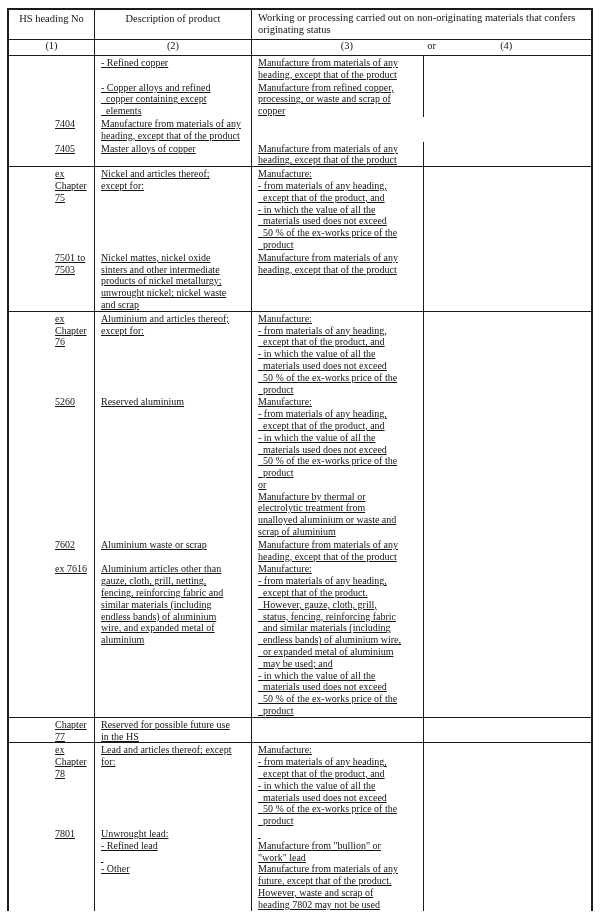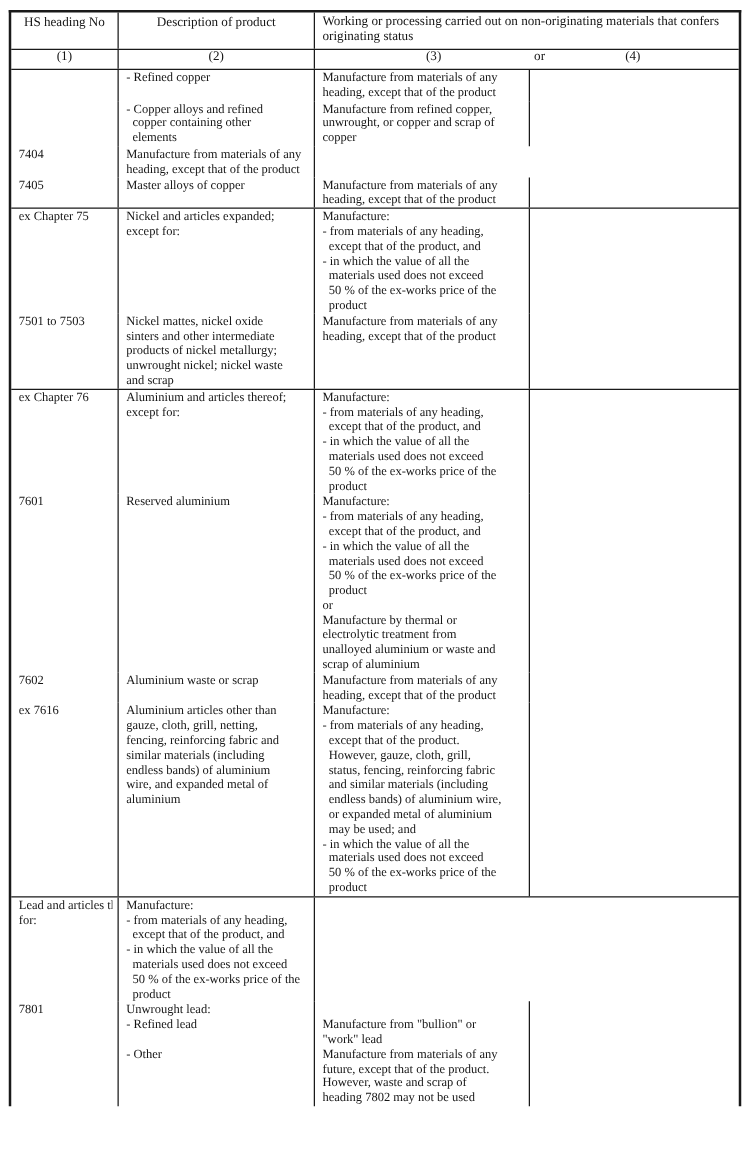--- a/index.html
+++ b/index.html
@@ -24,25 +24,25 @@
   .nc{box-sizing:border-box;text-align:center;font-size:10.5px;}
   .nc1,.nc2{border-right:1px solid #1a1a1a;}
   .nc34{position:relative;}
   .nc34 span{position:absolute;top:0;transform:translateX(-50%);}
   .n3{left:28%;}
   .nor{left:53%;}
   .n4{left:75%;}
   
   .section{border-top:1px solid #1a1a1a;}
   .section:first-child{border-top:none;}
-  .entry{display:grid;grid-template-columns:86px 157px 172px 1fr;}
+  .entry{display:grid;grid-template-columns:86px 157px 172px 1fr;text-decoration:underline;}
   .c{box-sizing:border-box;padding:1px 4px 0 6px;overflow:hidden;}
   .c1,.c2,.c3{border-right:1px solid #1a1a1a;}
   .ln{white-space:pre;min-height:11.8px;overflow:hidden;}
-  .c1{font-size:10px;}
+  .c1{font-size:10px;margin-left:40px;}
 </style>
 </head>
 <body>
 
 <div class="page">
   <div class="tbl">
 
     <div class="hdr">
       <div class="hc hc1">HS heading No</div>
       <div class="hc hc2">Description of product</div>
@@ -72,26 +72,26 @@
             <div class="c c3">
               <div class="ln">Manufacture from materials of any</div>
               <div class="ln">heading, except that of the product</div>
             </div>
             <div class="c c4"></div>
           </div>
           <div class="entry">
             <div class="c c1"></div>
             <div class="c c2">
               <div class="ln">- Copper alloys and refined</div>
-              <div class="ln">  copper containing other</div>
+              <div class="ln">  copper containing except</div>
               <div class="ln">  elements</div>
             </div>
             <div class="c c3">
               <div class="ln">Manufacture from refined copper,</div>
-              <div class="ln">unwrought, or copper and scrap of</div>
+              <div class="ln">processing, or waste and scrap of</div>
               <div class="ln">copper</div>
             </div>
             <div class="c c4"></div>
           </div>
           <div class="entry">
             <div class="c c1">7404</div>
             <div class="c c3">
               <div class="ln">Manufacture from materials of any</div>
               <div class="ln">heading, except that of the product</div>
             </div>
@@ -106,21 +106,21 @@
               <div class="ln">Manufacture from materials of any</div>
               <div class="ln">heading, except that of the product</div>
             </div>
             <div class="c c4"></div>
           </div>
         </div>
         <div class="section">
           <div class="entry">
             <div class="c c1">ex Chapter 75</div>
             <div class="c c2">
-              <div class="ln">Nickel and articles expanded;</div>
+              <div class="ln">Nickel and articles thereof;</div>
               <div class="ln">except for:</div>
             </div>
             <div class="c c3">
               <div class="ln">Manufacture:</div>
               <div class="ln">- from materials of any heading,</div>
               <div class="ln">  except that of the product, and</div>
               <div class="ln">- in which the value of all the</div>
               <div class="ln">  materials used does not exceed</div>
               <div class="ln">  50 % of the ex-works price of the</div>
               <div class="ln">  product</div>
@@ -155,21 +155,21 @@
               <div class="ln">- from materials of any heading,</div>
               <div class="ln">  except that of the product, and</div>
               <div class="ln">- in which the value of all the</div>
               <div class="ln">  materials used does not exceed</div>
               <div class="ln">  50 % of the ex-works price of the</div>
               <div class="ln">  product</div>
             </div>
             <div class="c c4"></div>
           </div>
           <div class="entry">
-            <div class="c c1">7601</div>
+            <div class="c c1">5260</div>
             <div class="c c2">
               <div class="ln">Reserved aluminium</div>
             </div>
             <div class="c c3">
               <div class="ln">Manufacture:</div>
               <div class="ln">- from materials of any heading,</div>
               <div class="ln">  except that of the product, and</div>
               <div class="ln">- in which the value of all the</div>
               <div class="ln">  materials used does not exceed</div>
               <div class="ln">  50 % of the ex-works price of the</div>
@@ -217,20 +217,32 @@
               <div class="ln">- in which the value of all the</div>
               <div class="ln">  materials used does not exceed</div>
               <div class="ln">  50 % of the ex-works price of the</div>
               <div class="ln">  product</div>
             </div>
             <div class="c c4"></div>
           </div>
         </div>
         <div class="section">
           <div class="entry">
+            <div class="c c1">Chapter 77</div>
+            <div class="c c2">
+              <div class="ln">Reserved for possible future use</div>
+              <div class="ln">in the HS</div>
+            </div>
+            <div class="c c3"></div>
+            <div class="c c4"></div>
+          </div>
+        </div>
+        <div class="section">
+          <div class="entry">
+            <div class="c c1">ex Chapter 78</div>
             <div class="c c2">
               <div class="ln">Lead and articles thereof; except</div>
               <div class="ln">for:</div>
             </div>
             <div class="c c3">
               <div class="ln">Manufacture:</div>
               <div class="ln">- from materials of any heading,</div>
               <div class="ln">  except that of the product, and</div>
               <div class="ln">- in which the value of all the</div>
               <div class="ln">  materials used does not exceed</div>

